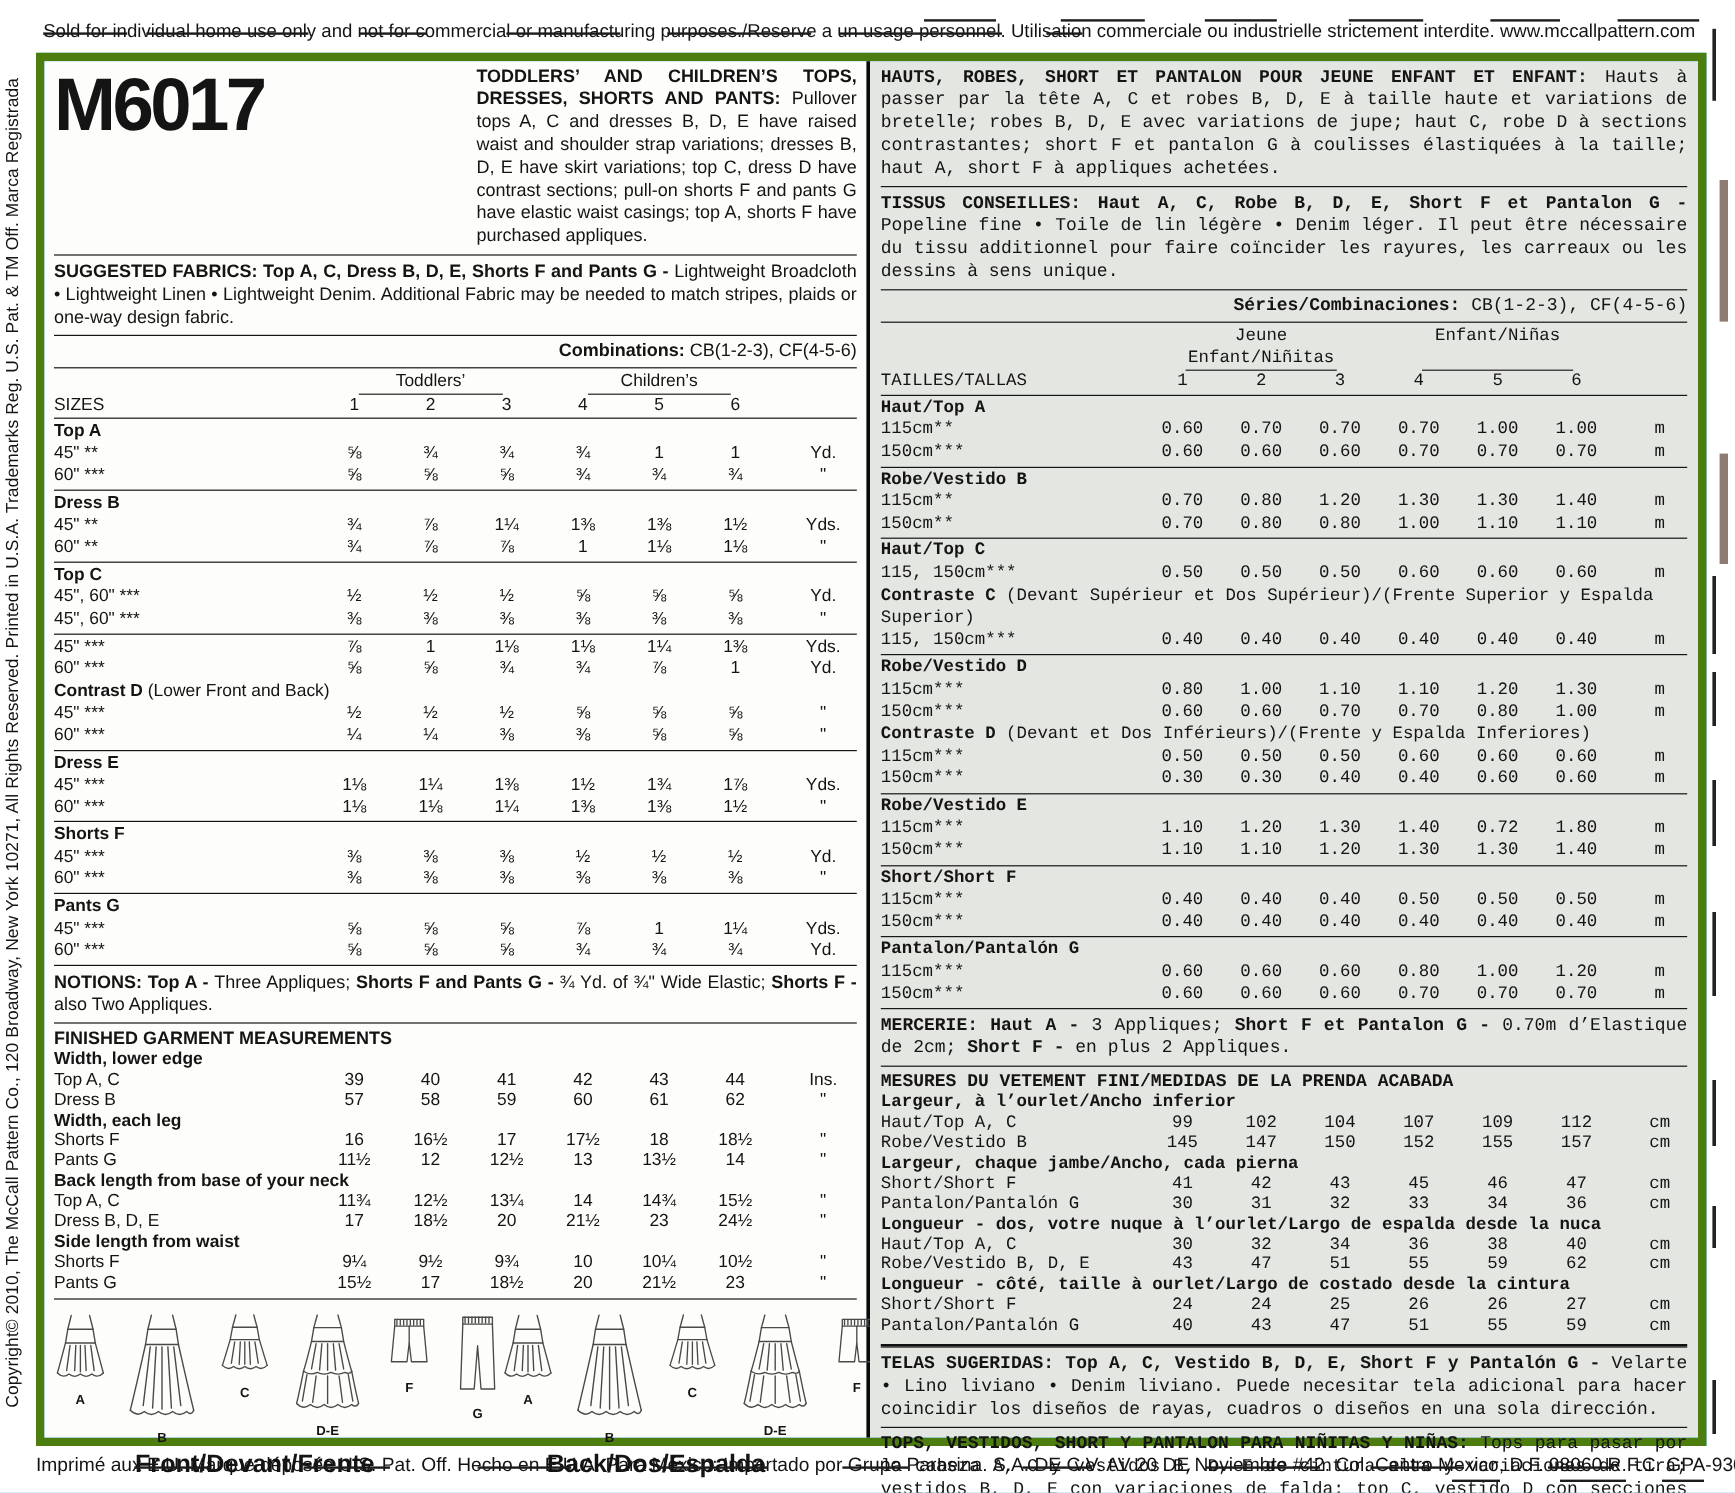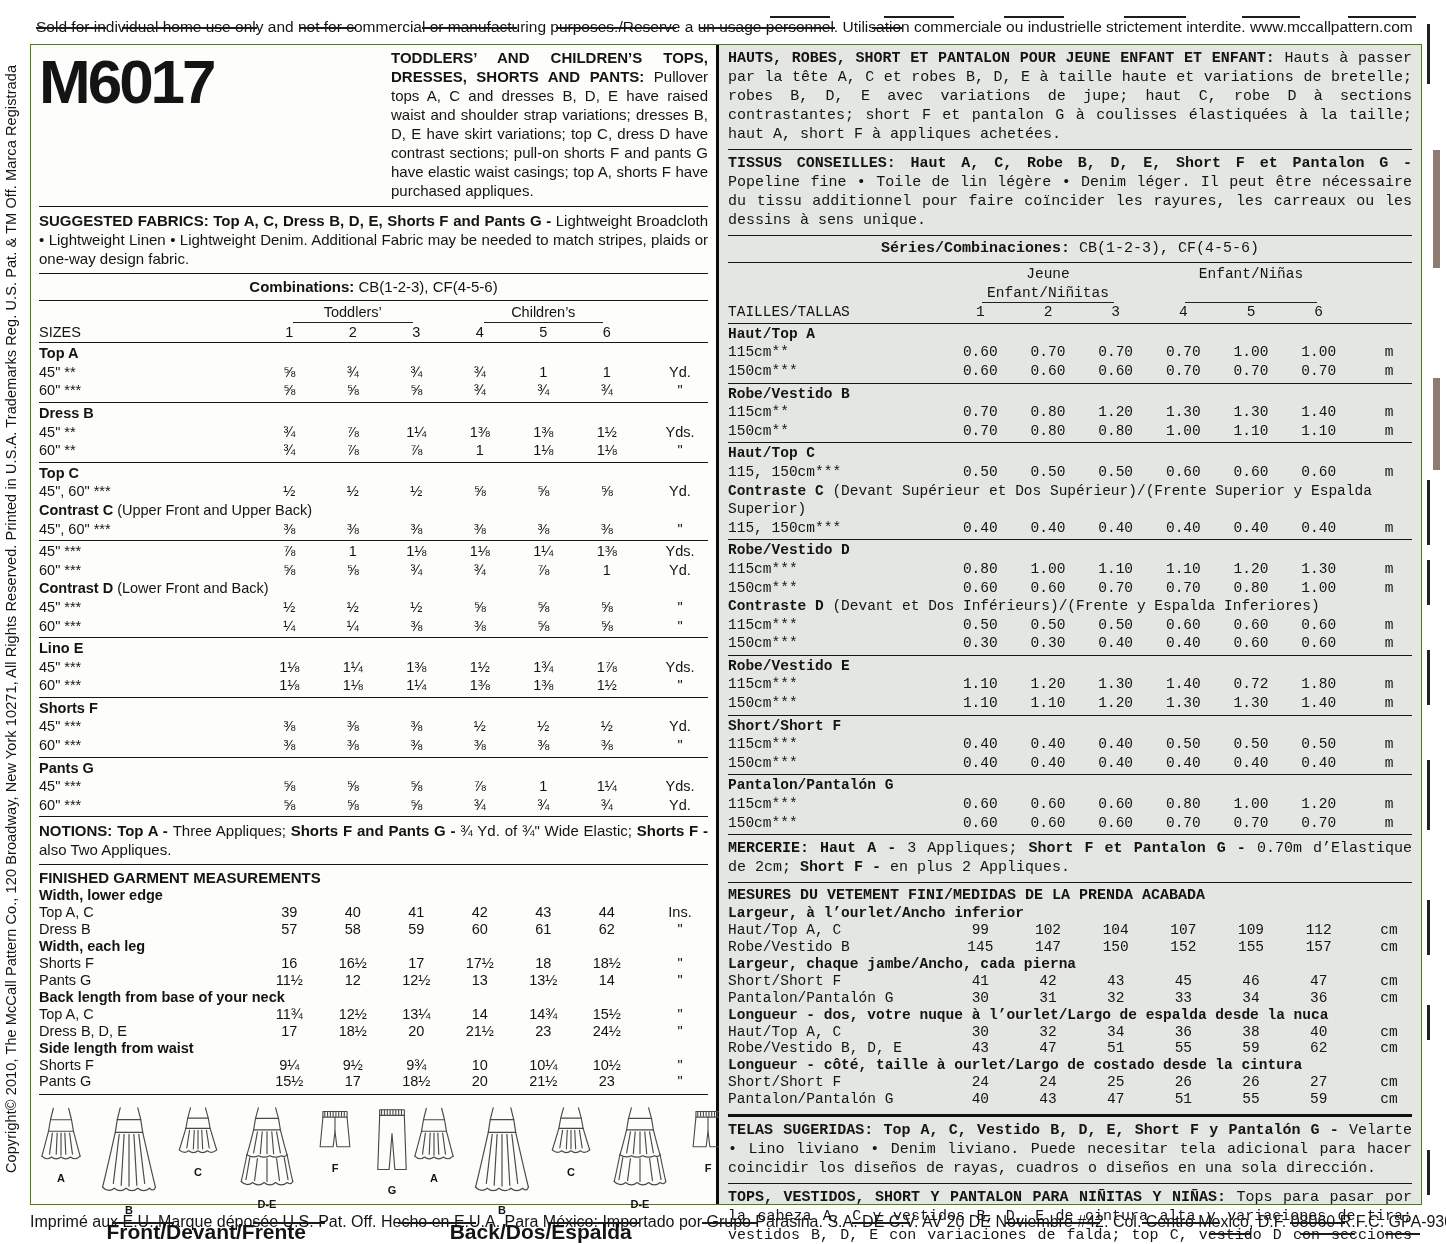--- a/index.html
+++ b/index.html
@@ -8,36 +8,36 @@
 
   
   .side-strip{position:absolute;top:611px;left:-574px;width:1170px;text-align:center;
       transform:rotate(-90deg);transform-origin:center;font-size:14.5px;white-space:nowrap;
       letter-spacing:.1px;}
 
   .top-line{position:absolute;left:36px;top:18px;width:1400px;font-size:15.5px;white-space:nowrap;}
   .bottom-line{position:absolute;left:30px;top:1213px;width:1406px;font-size:16px;white-space:nowrap;}
 
   .main-box{position:absolute;left:30px;top:44px;width:1392px;height:1161px;
-      border:1px solid #4d7c0f;display:flex;background:#0ea5e9;box-sizing:border-box;}
+      border:7px solid #4d7c0f;display:flex;background:#0ea5e9;box-sizing:border-box;}
   .left-panel{width:688px;box-sizing:border-box;border-right:3px solid #0a0a0a;
       background:#fdfdfb;display:flex;flex-direction:column;padding:0 8px;}
   .right-panel{flex:1;background:#e4e6e1;display:flex;flex-direction:column;padding:0 9px;box-sizing:border-box;font-family:Liberation Mono, monospace;}
 
   .rule-b{border-bottom:1.6px solid #161616;}
   .rule-t{border-top:1.6px solid #161616;}
 
   .head{display:flex;padding:3px 0 6px;}
   .num-block{width:352px;padding-top:4px;flex:none;}
   .pat-num{font-weight:bold;font-size:62px;line-height:60px;letter-spacing:-3px;}
   .pieces{font-weight:bold;font-size:24px;width:300px;text-align:center;margin-top:0;}
   .desc{flex:1;font-size:15px;line-height:19px;text-align:justify;margin:0;}
 
   .para{font-size:15px;line-height:19px;text-align:justify;margin:0;padding:4px 0 5px;}
-  .combos{padding:3px 0 4px;text-align:center;}
+  .combos{padding:3px 0 4px;text-align:right;}
 
   
   .ytable{font-size:14.5px;}
   .t-row{display:flex;line-height:18.6px;gap:27px;}
   .t-label{width:205px;flex:none;}
   .t-val{flex:1;text-align:center;}
   .t-unit{width:56px;flex:none;text-align:center;}
   .right-panel .t-unit{width:46px;}
   .t-head{border-bottom:1.8px solid #161616;padding:2px 0 1px;}
   .t-grouphead .t-span{flex:3;text-align:center;border-bottom:1.4px solid #222;margin:0 22px;}
@@ -159,21 +159,20 @@
           <div class="t-row">
             <div class="t-label">45", 60" ***</div>
             <div class="t-val">½</div>
             <div class="t-val">½</div>
             <div class="t-val">½</div>
             <div class="t-val">⅝</div>
             <div class="t-val">⅝</div>
             <div class="t-val">⅝</div>
             <div class="t-unit">Yd.</div>
           </div>
-          <div class="t-title"><b>Contrast C</b><span class="t-note"> (Upper Front and Upper Back)</span></div>
           <div class="t-row">
             <div class="t-label">45", 60" ***</div>
             <div class="t-val">⅜</div>
             <div class="t-val">⅜</div>
             <div class="t-val">⅜</div>
             <div class="t-val">⅜</div>
             <div class="t-val">⅜</div>
             <div class="t-val">⅜</div>
             <div class="t-unit">"</div>
           </div>
@@ -215,21 +214,21 @@
             <div class="t-val">¼</div>
             <div class="t-val">¼</div>
             <div class="t-val">⅜</div>
             <div class="t-val">⅜</div>
             <div class="t-val">⅝</div>
             <div class="t-val">⅝</div>
             <div class="t-unit">"</div>
           </div>
         </div>
         <div class="t-group">
-          <div class="t-title"><b>Lino E</b></div>
+          <div class="t-title"><b>Dress E</b></div>
           <div class="t-row">
             <div class="t-label">45" ***</div>
             <div class="t-val">1⅛</div>
             <div class="t-val">1¼</div>
             <div class="t-val">1⅜</div>
             <div class="t-val">1½</div>
             <div class="t-val">1¾</div>
             <div class="t-val">1⅞</div>
             <div class="t-unit">Yds.</div>
           </div>

